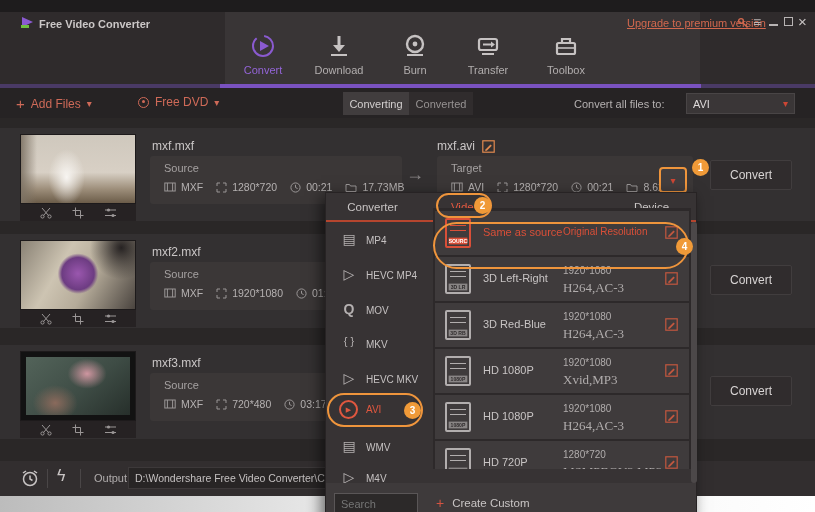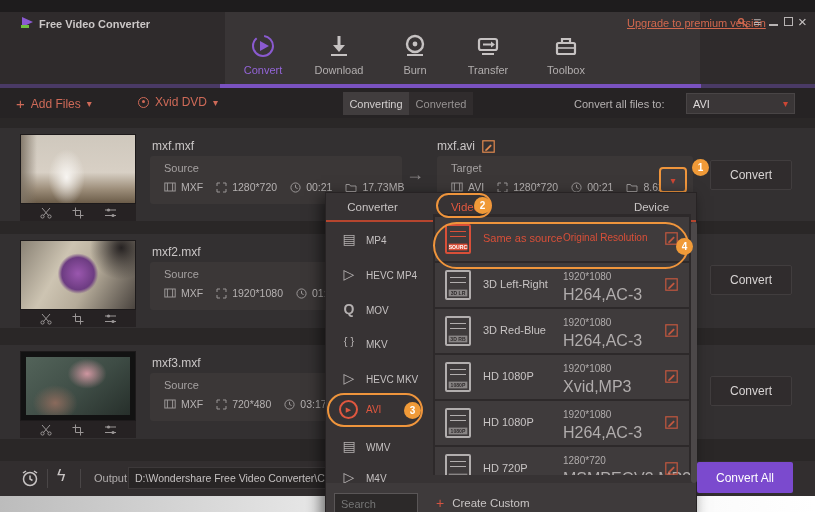--- a/index.html
+++ b/index.html
@@ -98,33 +98,33 @@
   .p-tab { position:absolute; top:0; width:93px; height:27px; display:flex; align-items:center; justify-content:center;
     font-size:11.5px; color:#c8c4c4; cursor:pointer; }
   .p-tab.active { color:#e0573f; }
   #p-underline { position:absolute; left:0; top:27px; width:100%; height:2px; background:#b5452e; }
   .fmt-item { position:absolute; left:0; width:107px; height:30px; cursor:pointer; }
   .fmt-glyph { position:absolute; left:12px; top:4px; width:22px; text-align:center; font-size:14px; color:#b5b1b1; }
   .fmt-label { position:absolute; left:40px; top:8px; font-size:10px; color:#c5c1c1; }
   .fmt-item.selected .fmt-label { color:#e0573f; }
   .avi-circle { position:absolute; left:13px; top:4px; width:19px; height:19px; border:2px solid #e0573f;
     border-radius:50%; color:#e0573f; font-size:7px; display:flex; align-items:center; justify-content:center; }
-  #preset-list { position:absolute; left:107px; top:21px; width:258px; height:261px; background:#2d292a; overflow:hidden; }
+  #preset-list { position:absolute; left:107px; top:15px; width:258px; height:261px; background:#2d292a; overflow:hidden; }
   .preset-row { position:absolute; left:2px; width:254px; height:44px; background:#3f3b3c; cursor:pointer; }
   .pic { position:absolute; left:10px; top:7px; width:26px; height:30px; border:2px solid #b2aeae; border-radius:2px; }
   .pic::before { content:""; position:absolute; left:3px; right:3px; top:5px; height:1px; background:#b2aeae;
     box-shadow:0 5px 0 #b2aeae; }
   .pic-lbl { position:absolute; bottom:1px; left:0; right:0; font-size:6px; line-height:8px; background:#8a8686;
     color:#2e2a2b; text-align:center; font-weight:bold; transform:scale(.85); white-space:nowrap; overflow:hidden; }
   .preset-row.selected .pic { border-color:#d94f38; }
   .preset-row.selected .pic::before { background:#d94f38; box-shadow:0 5px 0 #d94f38; }
   .preset-row.selected .pic-lbl { background:#d94f38; color:#fff; }
   .preset-name { position:absolute; left:48px; top:15px; font-size:11px; color:#c8c4c4; }
   .preset-v1 { position:absolute; left:128px; top:8px; font-size:10px; color:#b0acac; }
-  .preset-v2 { position:absolute; left:128px; top:23px; font-size:16px; color:#b0acac; }
+  .preset-v2 { position:absolute; left:128px; top:23px; font-size:13px; color:#b0acac;font-family:Liberation Serif, serif; }
   .preset-row.selected .preset-name, .preset-row.selected .preset-v1 { color:#d94f38; }
   .preset-row.selected .preset-v1 { top:15px; }
   .edit-icon { position:absolute; left:230px; top:15px; cursor:pointer; }
   #p-scrollbar { position:absolute; left:365px; top:29px; width:6px; height:261px; background:#4c4849; border-radius:3px; }
   #p-bottom { position:absolute; left:0; top:290px; width:370px; height:41px; background:#3e3a3b; }
   #search-input { position:absolute; left:8px; top:10px; width:84px; height:21px; background:#2c2929;
     border:1px solid #5a5657; color:#9a9696; font-size:11px; padding:0 6px; }
   #create-custom { position:absolute; left:110px; top:12px; display:flex; align-items:center; gap:8px;
     cursor:pointer; font-size:11.5px; color:#c8c4c4; }
   #create-custom .cc-plus { color:#d35442; font-size:14px; }
@@ -204,21 +204,21 @@
   </div>
 
   <div id="toolbar">
     <div class="tb-btn" style="left:16px;">
       <span style="font-size:15px;">+</span>
       <span>Add Files</span>
       <span class="tb-caret">▾</span>
     </div>
     <div class="tb-btn" style="left:138px;">
       <span class="dvd-circle"></span>
-      <span>Xvid DVD</span>
+      <span>Free DVD</span>
       <span class="tb-caret">▾</span>
     </div>
     <div id="tab-converting">Converting</div>
     <div id="tab-converted">Converted</div>
     <div id="convert-all-label">Convert all files to:</div>
     <div id="format-select">
       <span>AVI</span>
       <span class="sel-caret">▾</span>
     </div>
   </div>
@@ -424,21 +424,20 @@
       <line x1="3" y1="5" x2="6" y2="3" stroke="#c8c4c4" stroke-width="1.5"></line>
       <line x1="17" y1="5" x2="14" y2="3" stroke="#c8c4c4" stroke-width="1.5"></line>
     </svg>
     <div class="bb-divider" style="left:47px;"></div>
     <div id="bolt-icon">ϟ</div>
     <div class="bb-divider" style="left:80px;"></div>
     <div id="output-label">Output</div>
     <input id="output-path" value="D:\Wondershare Free Video Converter\Converted\" style="">
   </div>
   <div id="light-strip"></div>
-  <button id="convert-all-btn">Convert All</button>
 
   <div id="panel">
     <div class="p-tab" style="left:0;">Converter</div>
     <div class="p-tab active" style="left:93px;">Video</div>
     <div class="p-tab" style="left:279px;">Device</div>
     <div id="p-underline"></div>
 
     <div class="fmt-item" style="top:34px;">
       <span class="fmt-glyph">▤</span>
       <span class="fmt-label">MP4</span>

